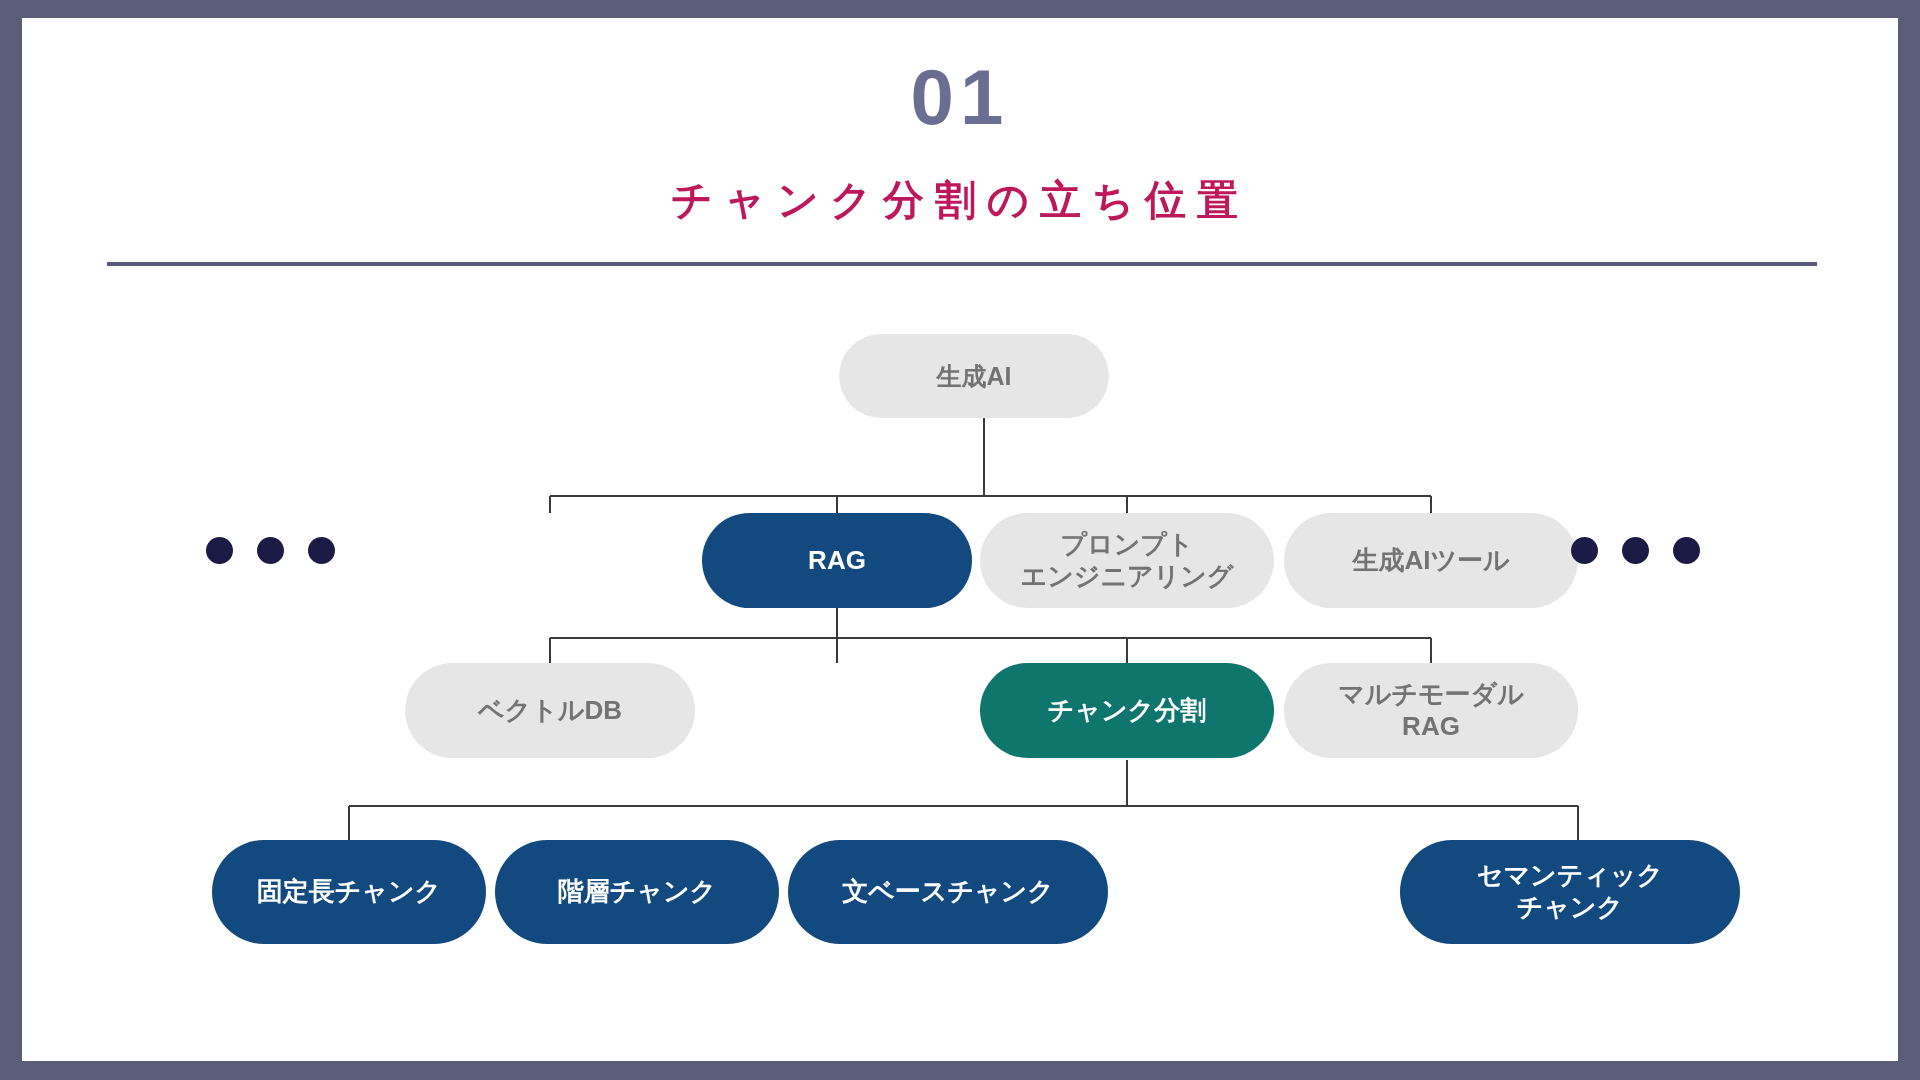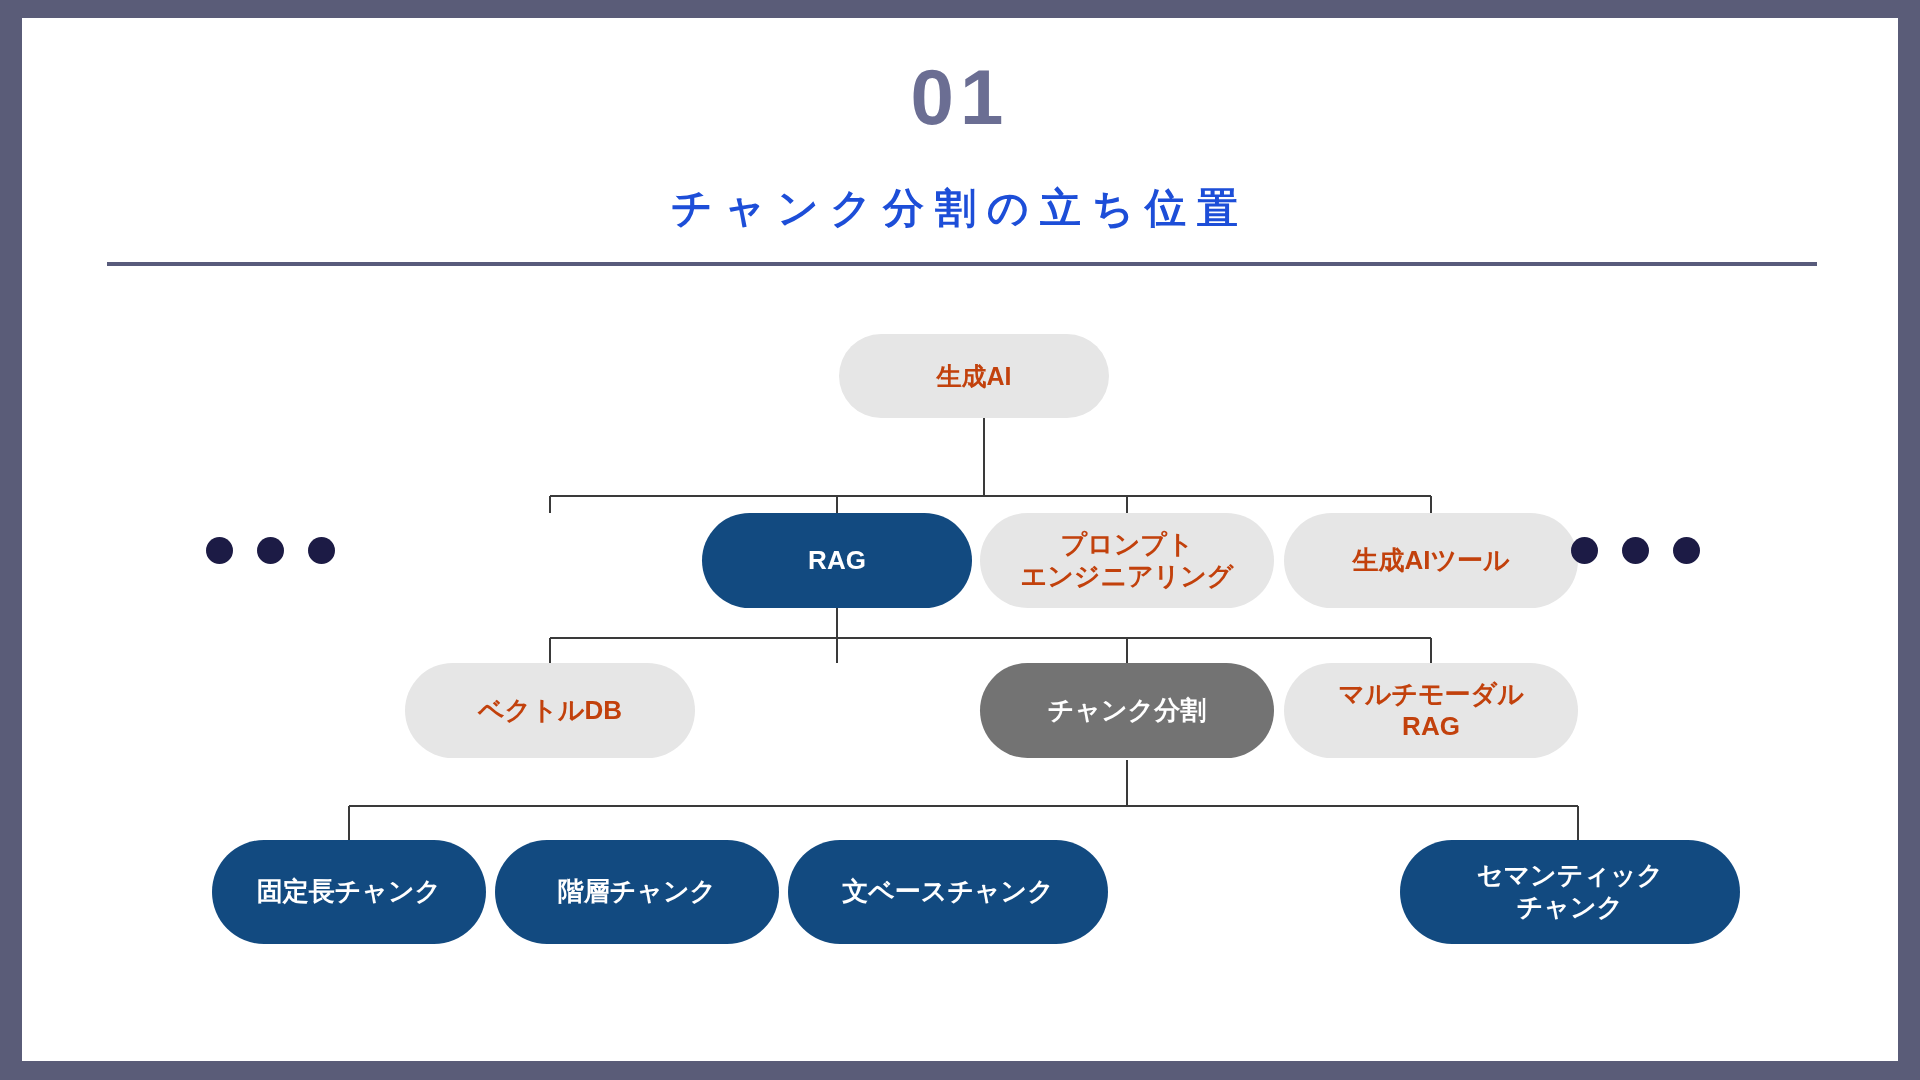--- a/index.html
+++ b/index.html
@@ -42,27 +42,27 @@
     text-align: center;
     font-size: 78px;
     font-weight: bold;
     letter-spacing: 6px;
     color: #6b6e93;
     line-height: 1;
   }
   #page-title {
     position: absolute;
     left: 0;
-    top: 168px;
+    top: 160px;
     width: 1876px;
     text-align: center;
     font-size: 41px;
     font-weight: bold;
     letter-spacing: 11px;
-    color: #1d4ed8;
+    color: #be185d;
     line-height: 1.1;
   }
   #title-divider {
     position: absolute;
     left: 85px;
     top: 244px;
     width: 1710px;
     height: 4px;
     background: #585b7b;
   }
@@ -90,28 +90,28 @@
     align-items: center;
     justify-content: center;
     text-align: center;
     border-radius: 999px;
     font-weight: bold;
     line-height: 1.22;
     white-space: pre-line;
   }
   .node.grey {
     background: #e6e6e6;
-    color: #c2410c;
+    color: #737373;
   }
   .node.navy {
     background: #124a80;
     color: #ffffff;
   }
   .node.blue {
-    background: #737373;
+    background: #0f766e;
     color: #ffffff;
   }
 
   
   .row1 { height: 84px; font-size: 25px; }
   .row2 { height: 95px; font-size: 26px; }
   .row3 { height: 95px; font-size: 26px; }
   .row4 { height: 104px; font-size: 26px; }
 
   

